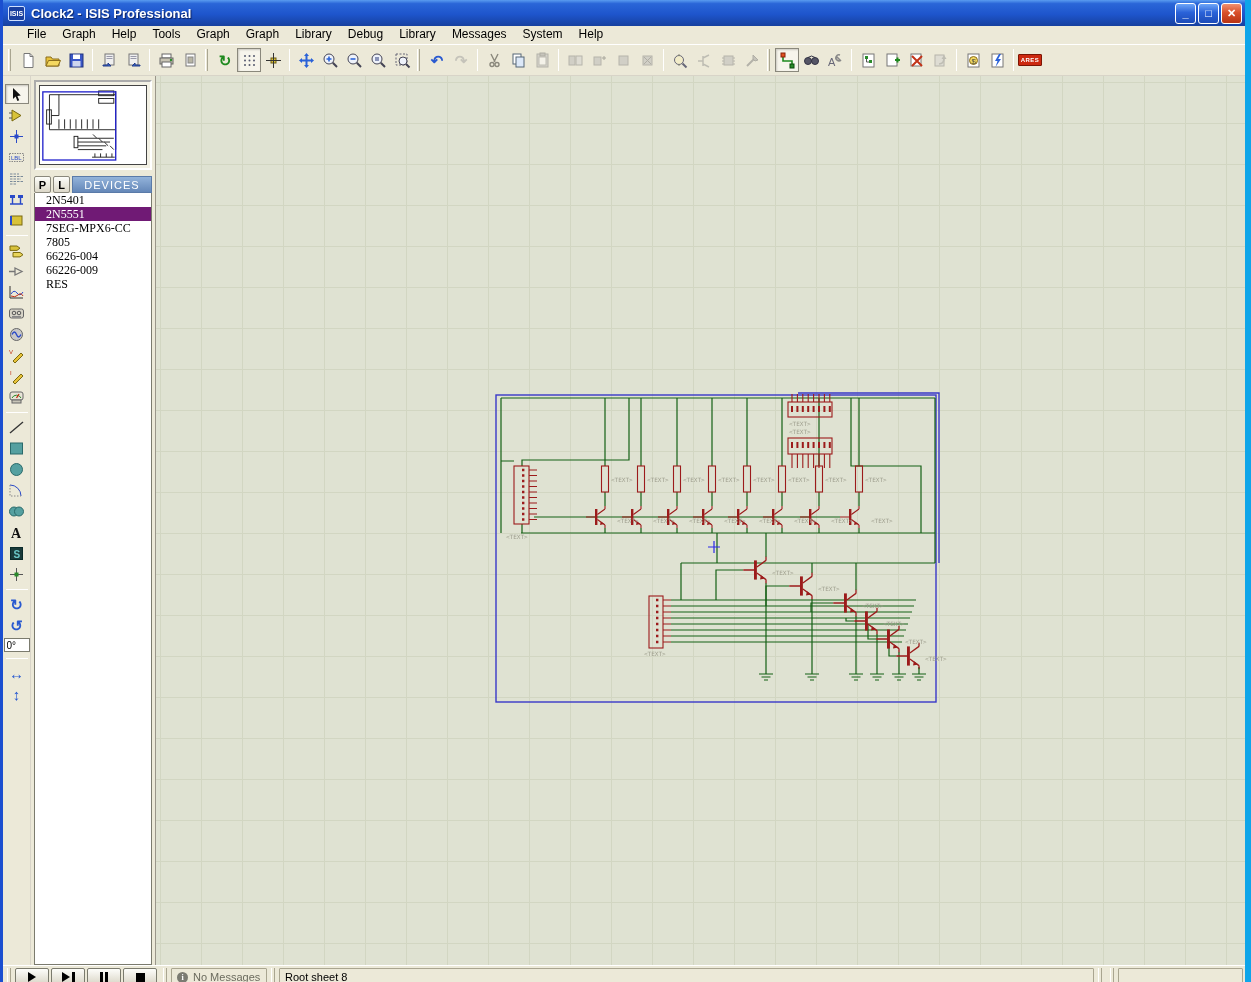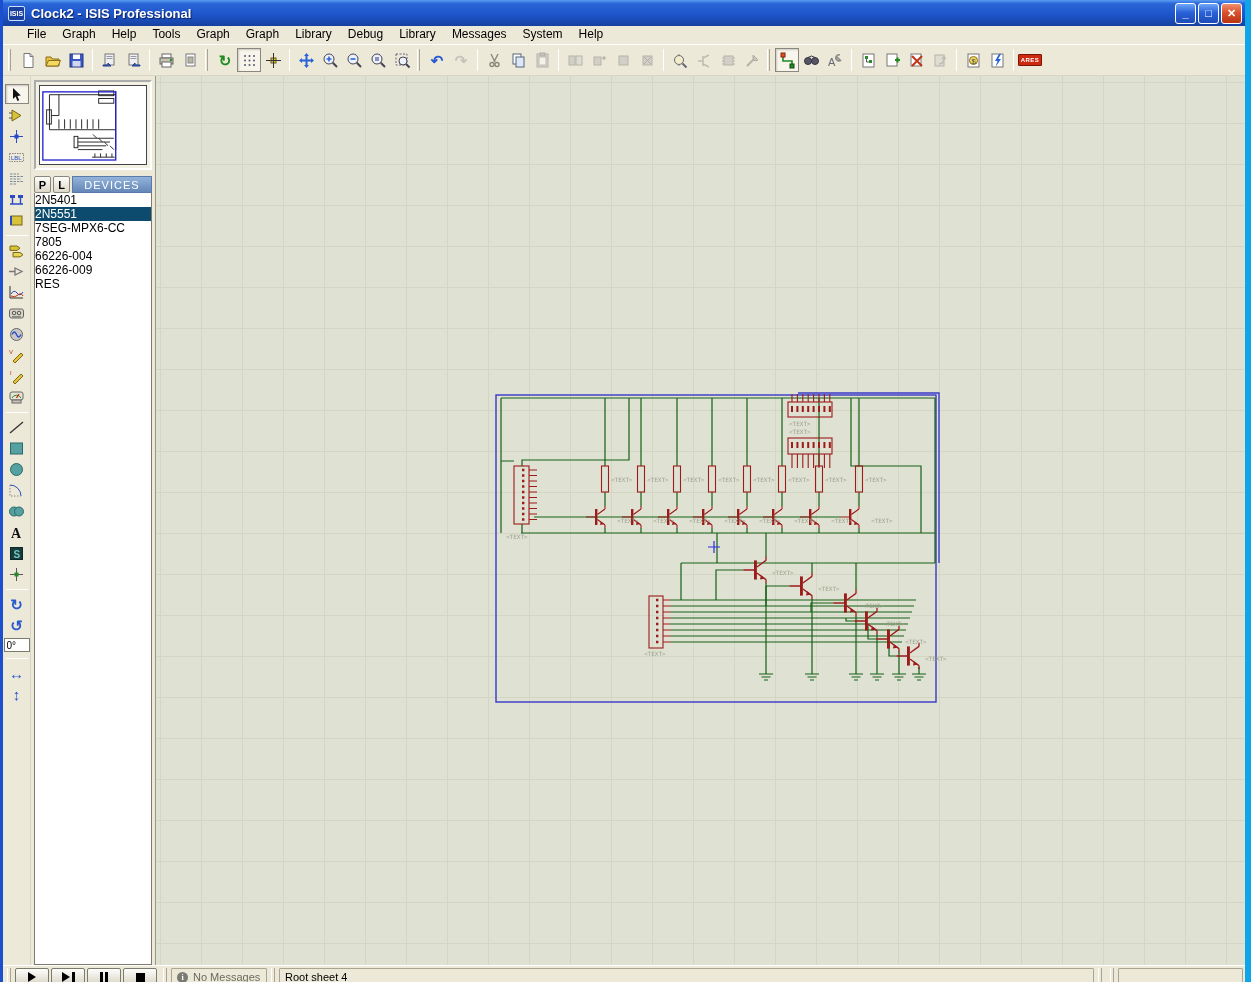--- a/index.html
+++ b/index.html
@@ -53,22 +53,22 @@
   
   .sidebar { width:124px; flex:0 0 124px; display:flex; flex-direction:column; background:#ece9d8; padding:4px 3px 0 3px; }
   .overview { height:90px; flex:0 0 90px; border:2px inset #fff; background:#f3f1e4; padding:3px; }
   .overview-inner { width:100%; height:100%; background:#fff; border:1px solid #444; }
   .selheader { display:flex; align-items:stretch; margin-top:6px; height:17px; }
   .plbtn { width:17px; height:17px; font-size:11px; font-weight:bold; display:flex; align-items:center; justify-content:center;
     background:linear-gradient(180deg,#fdfdfa,#dcd8c8); border:1px solid #8a887c; border-radius:2px; margin-right:2px; }
   .devheader { flex:1; background:linear-gradient(180deg,#93b3da,#6487b8); color:#fff; font-size:11px;
     display:flex; align-items:center; justify-content:center; letter-spacing:1px; border:1px solid #5a7aa8; }
   .devlist { flex:1; background:#fff; border:1px solid #7b7b6e; border-top:none; overflow:hidden; }
-  .devrow { font-size:12px; height:14px; line-height:14px; padding-left:0; color:#000; white-space:nowrap; }
-  .devrow.selected { background:#0c4a6e; color:#fff; }
+  .devrow { font-size:12px; height:14px; line-height:14px; padding-left:11px; color:#000; white-space:nowrap;font-family:Liberation Serif, serif; }
+  .devrow.selected { background:#701a75; color:#fff; }
 
   
   .canvas { flex:1; position:relative; background:#dfe2d2; border-left:1px solid #9a968a; overflow:hidden;
     background-image:linear-gradient(#d2d6c2 1px, transparent 1px), linear-gradient(90deg,#d2d6c2 1px, transparent 1px);
     background-size:41px 41px; background-position:4px 6px; }
   .canvas svg.schem { position:absolute; left:0; top:0; }
   .wire { stroke:#156015; fill:none; stroke-width:1.2; }
   .cmp  { stroke:#9c1b1b; fill:none; stroke-width:1.1; }
   .cmpf { fill:#9c1b1b; stroke:none; }
   .sheetb { stroke:#3838c8; fill:none; stroke-width:1.4; }
@@ -718,20 +718,20 @@
     <span class="simbtn">
         <span class="stopsq"></span>
       </span>
     <span class="sb-grip"></span>
     <span class="sb-panel" style="width:96px">
       <span class="infoicon">i</span>
       <span>No Messages</span>
     </span>
     <span class="sb-grip"></span>
     <span class="sb-panel sheetpanel" style="flex:1">
-      <span>Root sheet 4</span>
+      <span>Root sheet 8</span>
     </span>
     <span class="sb-grip"></span>
     <span class="sb-grip"></span>
     <span class="sb-panel" style="width:125px; margin-right:2px"></span>
   </div>
 
 </div>
 
 </body></html>

